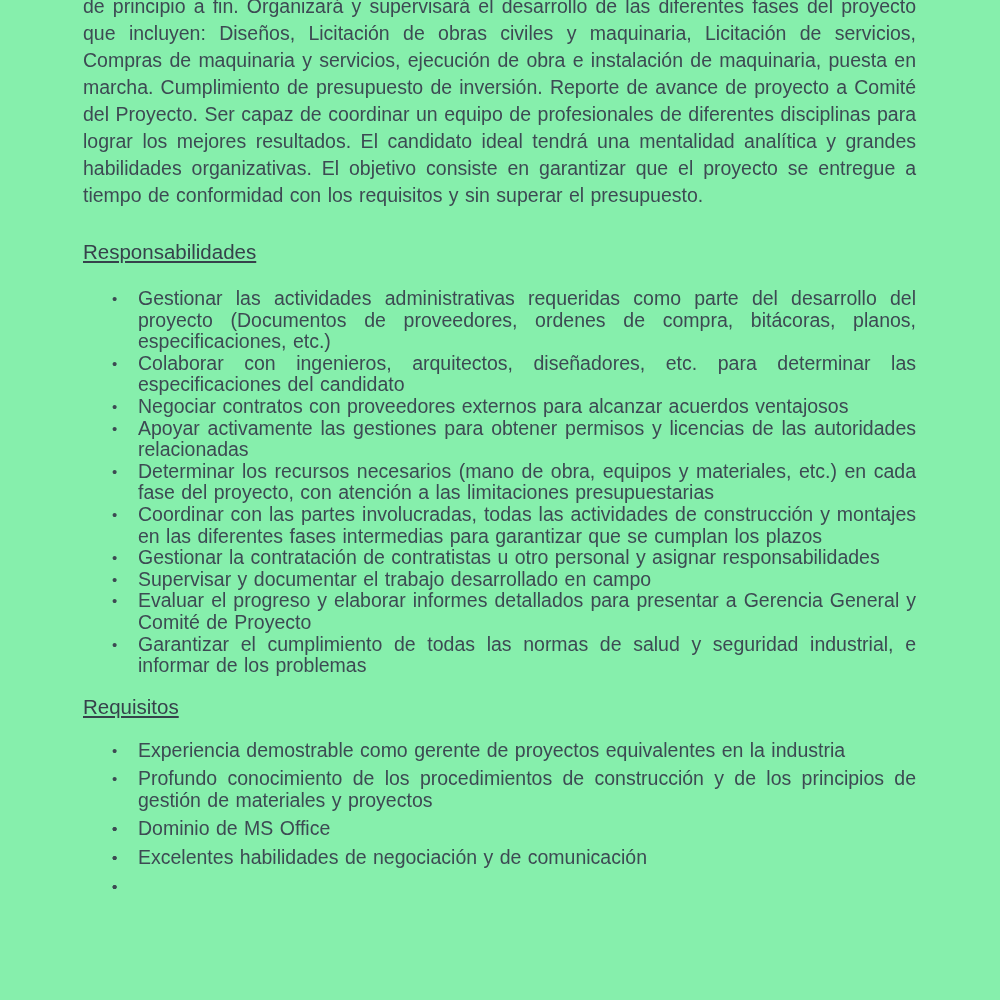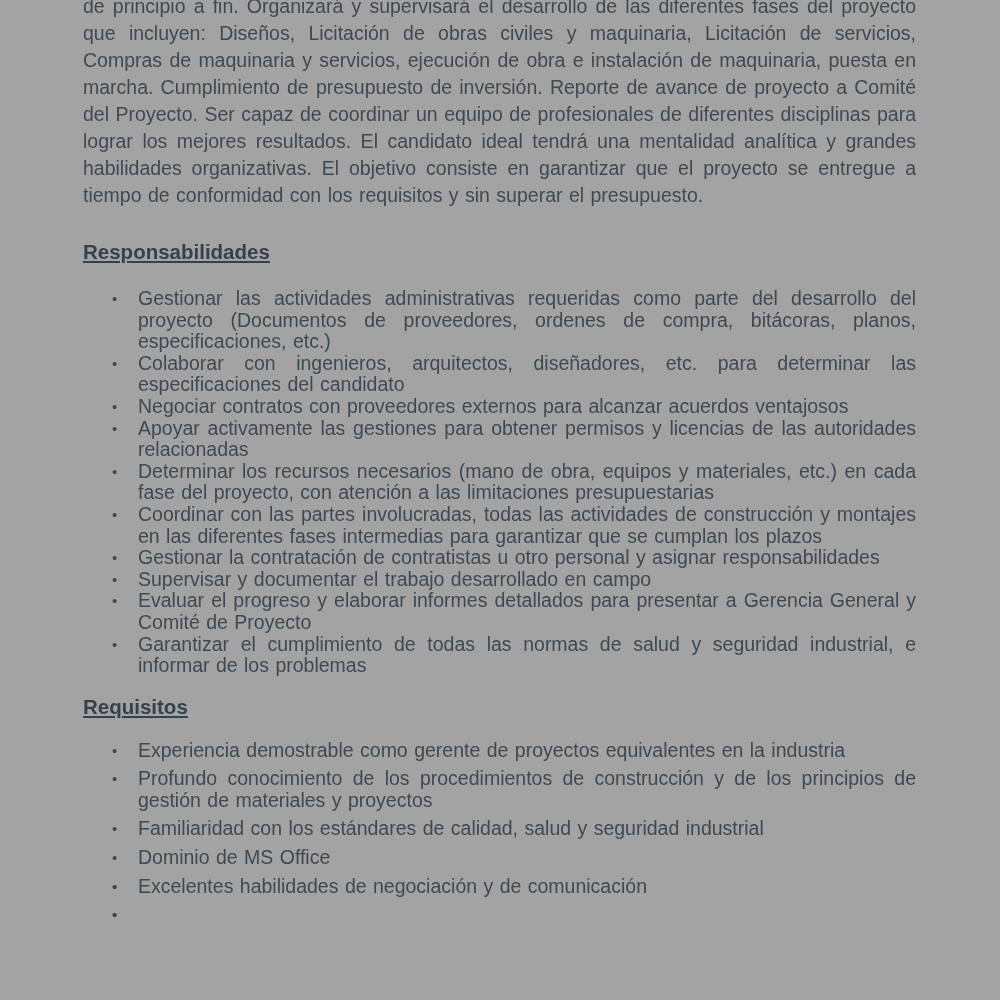--- a/index.html
+++ b/index.html
@@ -5,42 +5,42 @@
   html, body {
     margin: 0;
     padding: 0;
     background: #ffffff;
   }
   .page {
     position: relative;
     width: 1000px;
     height: 1000px;
     overflow: hidden;
-    background: #a3a3a3;
+    background: #86efac;
     font-family: "Liberation Sans", "DejaVu Sans", sans-serif;
     color: #3d4a53;
   }
   .content {
     position: absolute;
     left: 83px;
     top: -7px;
     width: 833px;
   }
   .intro {
     margin: 0;
     font-size: 19.5px;
     line-height: 27px;
     text-align: justify;
     word-spacing: 1px;
   }
   .section-heading {
     margin: 0;
     font-size: 20.5px;
     line-height: 27px;
-    font-weight: bold;
+    font-weight: normal;
     text-decoration: underline;
     color: #36424b;
   }
   .heading-resp { margin-top: 29px; }
   .heading-req  { margin-top: 16px; }
   ul.bullet-list {
     list-style: none;
     margin: 0;
     padding: 0 0 0 55px;
     font-size: 19.5px;
@@ -85,21 +85,21 @@
       <li><span class="bullet">•</span><span>Supervisar y documentar el trabajo desarrollado en campo</span></li>
       <li><span class="bullet">•</span><span>Evaluar el progreso y elaborar informes detallados para presentar a Gerencia General y Comité de Proyecto</span></li>
       <li><span class="bullet">•</span><span>Garantizar el cumplimiento de todas las normas de salud y seguridad industrial, e informar de los problemas</span></li>
     </ul>
 
     <h2 class="section-heading heading-req">Requisitos</h2>
 
     <ul class="bullet-list list-req">
       <li><span class="bullet">•</span><span>Experiencia demostrable como gerente de proyectos equivalentes en la industria</span></li>
       <li><span class="bullet">•</span><span>Profundo conocimiento de los procedimientos de construcción y de los principios de gestión de materiales y proyectos</span></li>
-      <li><span class="bullet">•</span><span>Familiaridad con los estándares de calidad, salud y seguridad industrial</span></li>
+      <li><span class="bullet">•</span></li>
       <li><span class="bullet">•</span><span>Dominio de MS Office</span></li>
       <li><span class="bullet">•</span></li>
       <li><span class="bullet">•</span><span>Excelentes habilidades de negociación y de comunicación</span></li>
       <li><span class="bullet">•</span></li>
       <li><span class="bullet">•</span></li>
     </ul>
 
   </div>
 </div>
 

